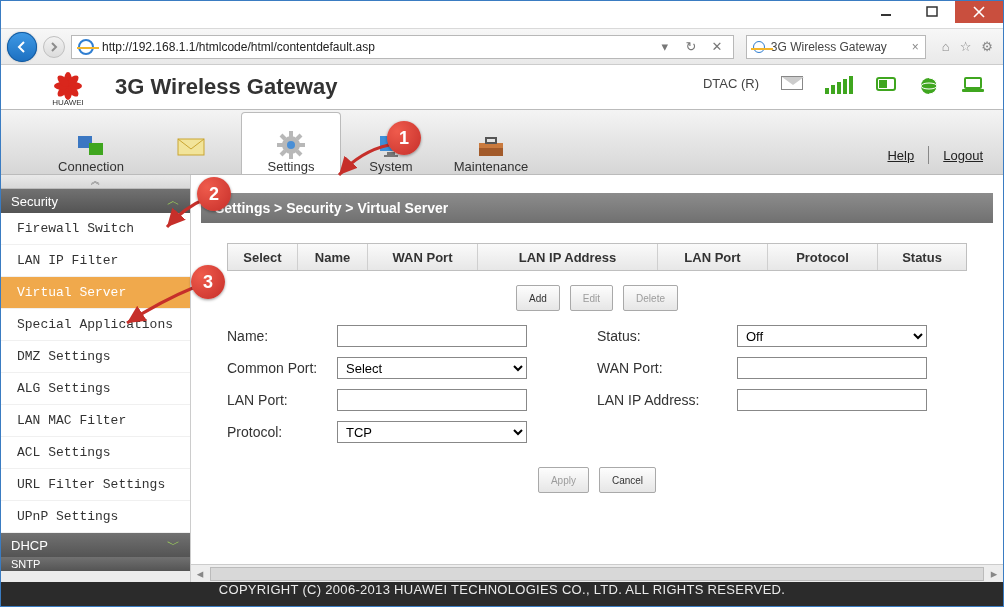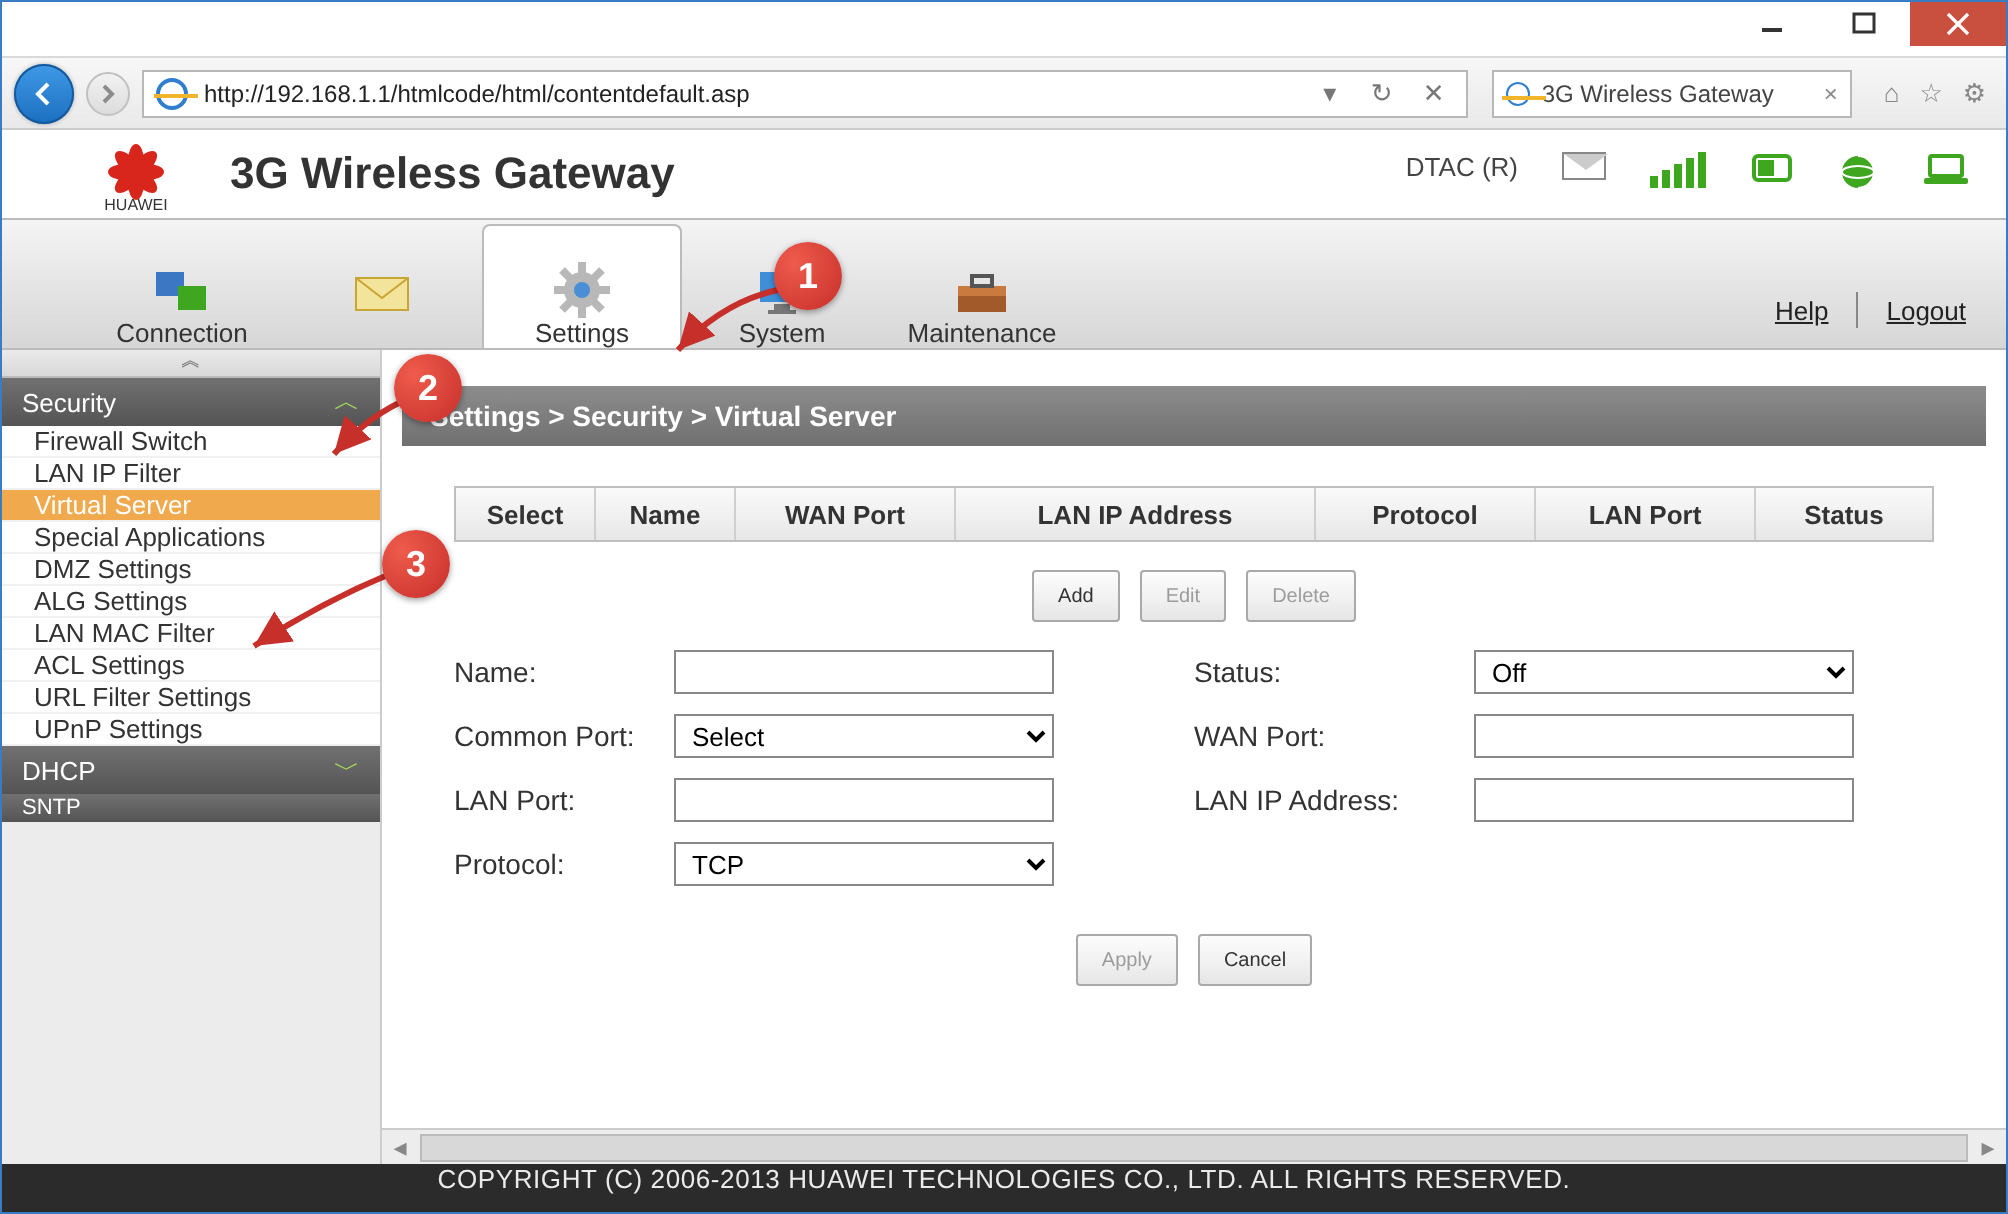--- a/index.html
+++ b/index.html
@@ -30,21 +30,21 @@
   .navitem.active { background:#fff; border:1px solid #bbb; border-bottom:none; border-radius:4px 4px 0 0; height:62px;}
   .nav-right { margin-left:auto; display:flex; align-items:center; gap:14px; padding-bottom:10px; color:#333; }
   .nav-right a { color:#222; }
   .nav-right .sep { width:1px; height:18px; background:#888; }
   
   .body { flex:1; display:flex; min-height:0; }
   .sidebar { width:190px; background:#ececec; border-right:1px solid #ccc; overflow:hidden; display:flex; flex-direction:column;}
   .side-scroll-hint { height:14px; background:linear-gradient(#eaeaea,#d8d8d8); border-bottom:1px solid #bbb; text-align:center; color:#777; font-size:10px; line-height:12px;}
   .side-section-hdr { height:24px; background:linear-gradient(#717171,#545454); color:#fff; display:flex; align-items:center; padding:0 10px; font-size:13px; justify-content:space-between; }
   .side-list { background:#fff; }
-  .side-item { height:16px; display:flex; align-items:center; padding:0 16px; color:#333; border-bottom:1px solid #f0f0f0; cursor:pointer;}
+  .side-item { height:32px; display:flex; align-items:center; padding:0 16px; color:#333; border-bottom:1px solid #f0f0f0; cursor:pointer;font-family:Liberation Mono, monospace;}
   .side-item.active { background:#f0a94c; color:#fff; }
   
   .content { flex:1; display:flex; flex-direction:column; position:relative; overflow:hidden;}
   .crumbbar { height:30px; margin:18px 10px 0 10px; background:linear-gradient(#8c8c8c,#707070); color:#fff; font-weight:bold; display:flex; align-items:center; padding:0 14px; font-size:14px;}
   .tablehdr { margin:20px 36px 0 36px; border:1px solid #bfbfbf; height:28px; display:flex; background:linear-gradient(#fafafa,#e7e7e7); }
   .tablehdr > div { border-right:1px solid #cfcfcf; display:flex; align-items:center; justify-content:center; font-weight:bold; color:#333; }
   .formarea { margin:14px 36px 0 36px; }
   .btnrow { display:flex; justify-content:center; gap:10px; margin-bottom:14px;}
   button.ui { height:26px; padding:0 12px; background:linear-gradient(#fdfdfd,#e6e6e6); border:1px solid #a9a9a9; border-radius:2px; color:#333; cursor:pointer; font-size:10px;}
   button.ui:disabled { color:#9c9c9c; cursor:default; }
@@ -271,22 +271,22 @@
       <div class="content">
         <div class="crumbbar">
             <span>Settings &gt; Security &gt; Virtual Server</span>
           </div>
 
         <div class="tablehdr">
           <div style="width:70px">Select</div>
           <div style="width:70px">Name</div>
           <div style="width:110px">WAN Port</div>
           <div style="width:180px">LAN IP Address</div>
+          <div style="width:110px">LAN Port</div>
           <div style="width:110px">Protocol</div>
-          <div style="width:110px">LAN Port</div>
           <div style="flex:1;border-right:none">Status</div>
         </div>
 
         <div class="formarea">
           <div class="btnrow">
             <button class="ui">Add</button>
             <button class="ui" disabled="">Edit</button>
             <button class="ui" disabled="">Delete</button>
           </div>
           <div class="formgrid">

